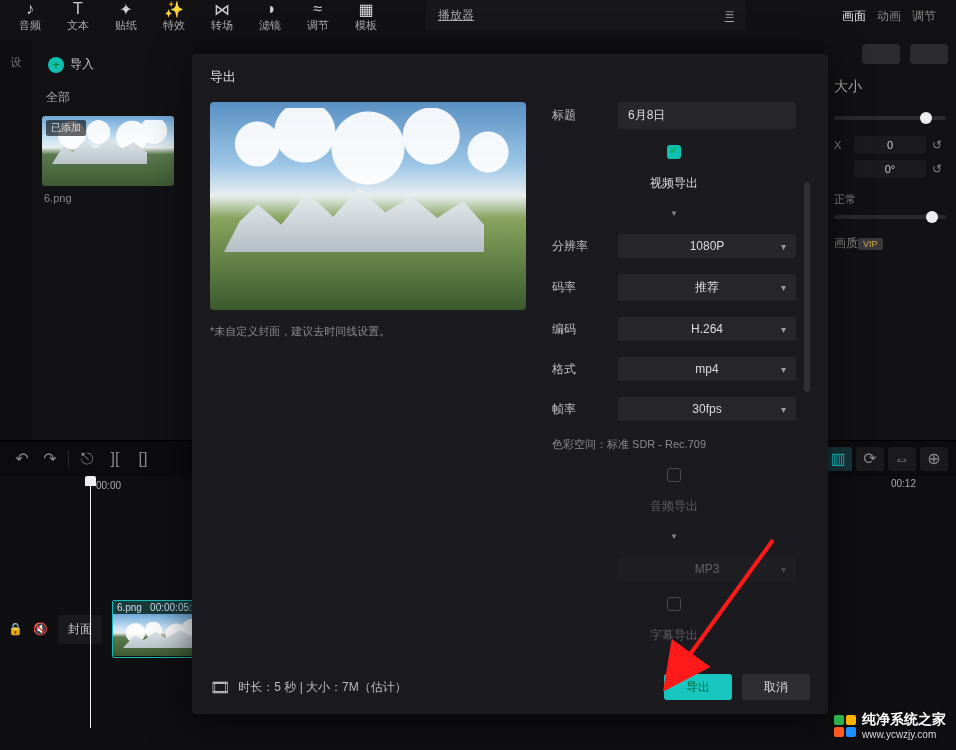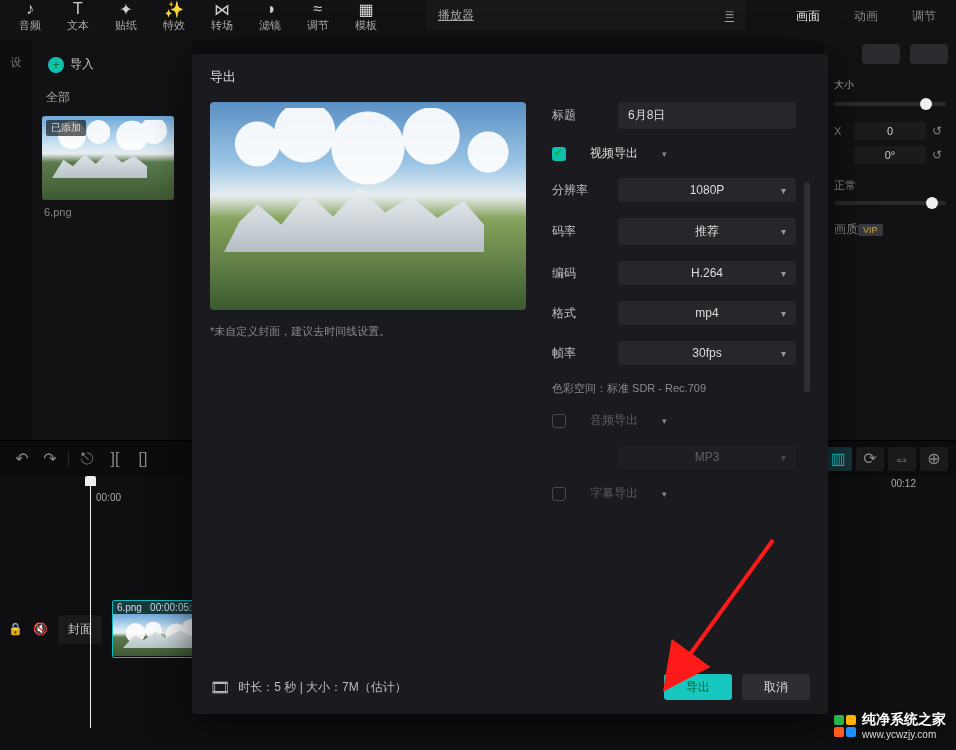--- a/index.html
+++ b/index.html
@@ -4,48 +4,48 @@
 <style>
   * { margin:0; padding:0; box-sizing:border-box; font-family:"Microsoft YaHei", Arial, sans-serif; }
   body { background:#0f0f12; color:#c8c8c8; width:956px; height:750px; overflow:hidden; position:relative; font-size:12px; }
 
   
   .top-toolbar { display:flex; height:40px; align-items:flex-start; padding:0 6px; background:#121214; }
   .top-toolbar .tool { width:48px; color:#aaa; font-size:11px; text-align:center; }
   .top-toolbar .tool .icn { height:18px; display:flex; align-items:center; justify-content:center; color:#cfcfcf; font-size:16px; }
   .top-toolbar .player-tab { margin-left:36px; width:320px; background:#18181b; border-radius:4px 4px 0 0; padding:6px 12px; color:#aaa; display:flex; align-items:center; justify-content:space-between;text-decoration:underline; }
   .burger { font-size:16px; color:#888; }
-  .right-tabs { margin-left:auto; display:flex; gap:34px; padding:8px 14px; }
+  .right-tabs { margin-left:auto; display:flex; gap:11px; padding:8px 14px; }
   .right-tabs span { color:#888; }
   .right-tabs span.active { color:#e8e8e8; }
 
   
   .upper { display:flex; height:400px; }
   .left-col { width:32px; background:#0e0e10; padding-top:6px; }
   .left-col .side-item { width:32px; height:32px; display:flex; align-items:center; justify-content:center; color:#777; font-size:11px; }
   .media-panel { background:#121214; padding:14px 10px; }
   .import-row { display:flex; align-items:center; gap:6px; padding:2px 6px; }
   .plus { width:16px; height:16px; border-radius:50%; background:#0fbfb0; color:#072; display:flex; align-items:center; justify-content:center; font-size:12px; }
   .all-label { margin:14px 0 10px 4px; color:#aaa; }
   .thumb-card { width:132px; }
-  .thumb { width:132px; height:84px; border-radius:3px; background:linear-gradient(#6fa8d8 0%,#cfe5f4 35%,#e8edef 45%,#5b7a4e 55%,#3e5a33 100%); position:relative; overflow:hidden; }
+  .thumb { width:132px; height:70px; border-radius:3px; background:linear-gradient(#6fa8d8 0%,#cfe5f4 35%,#e8edef 45%,#5b7a4e 55%,#3e5a33 100%); position:relative; overflow:hidden; }
   .thumb .mtn { position:absolute; bottom:22px; left:10px; width:95px; height:26px; background:linear-gradient(#dfe7eb,#b9c3c9); clip-path:polygon(0% 100%,12% 30%,22% 55%,34% 10%,46% 45%,60% 0%,74% 40%,86% 15%,100% 55%,100% 100%); }
   .thumb .clouds { position:absolute; top:4px; left:6px; right:6px; height:30px;
       background:radial-gradient(circle at 20% 50%,#fff 14%,transparent 15%),
                  radial-gradient(circle at 42% 40%,#fff 16%,transparent 17%),
                  radial-gradient(circle at 70% 55%,#fff 18%,transparent 19%),
                  radial-gradient(circle at 88% 35%,#fff 12%,transparent 13%); opacity:.9; }
   .badge { position:absolute; top:4px; left:4px; background:rgba(0,0,0,.6); color:#ddd; font-size:10px; padding:1px 5px; border-radius:2px; }
   .thumb-label { color:#888; font-size:11px; margin-top:6px; padding-left:2px; }
 
   
   .prop-panel { margin-left:auto; width:132px; background:#121214; padding:20px 10px 10px; position:relative; }
   .prop-panel .pill { position:absolute; top:4px; right:8px; width:38px; height:20px; border-radius:4px; background:#2b2b30; }
   .prop-panel .pill.left { right:56px; }
-  .prop-label-row { margin:18px 0 10px; color:#aaa; font-size:10px; }
+  .prop-label-row { margin:18px 0 20px; color:#aaa; font-size:14px; }
   .slider { height:4px; background:#2a2a2e; border-radius:2px; position:relative; margin:8px 0 16px; }
   .slider .knob { position:absolute; right:14px; top:-4px; width:12px; height:12px; border-radius:50%; background:#eee; }
   .xy-row { display:flex; align-items:center; gap:6px; margin:6px 0;}
   .xy-row .lab{ width:14px; color:#888; font-size:11px;}
   .xy-row .val{ flex:1; background:#1b1b1d; border-radius:3px; text-align:center; padding:3px 0; color:#ccc; font-size:11px;}
   .xy-row .reset{ width:14px; color:#888;}
   .prop-text { color:#888; font-size:11px; margin:14px 0 4px;}
   .vip-row { display:flex; align-items:center; gap:0; margin-top:12px; color:#888;}
   .vip-badge { background:#3a3a3e; color:#c9a74a; font-size:9px; padding:1px 5px; border-radius:2px; }
 
@@ -53,21 +53,21 @@
   .tl-toolbar { height:36px; background:#0c0c0e; border-top:1px solid #000; display:flex; align-items:center; padding:0 8px; }
   .tl-toolbar .tbtn { width:28px; height:24px; display:flex; align-items:center; justify-content:center; color:#888; font-size:16px; }
   .tl-toolbar .sep { width:1px; height:16px; background:#2a2a2e; margin:0 4px;}
   .right-tbtns { margin-left:auto; display:flex; gap:4px;}
   .right-tbtns .tbtn.active{ background:#18343a; border-radius:3px; color:#1cc;}
   .right-tbtns .tbtn{ background:#1a1a1c; border-radius:3px;}
 
   .ruler { height:34px; background:#0f0f12; position:relative; }
   .playhead { position:absolute; left:90px; top:2px; width:1px; height:250px; background:#eee; }
   .playhead:before{content:"";position:absolute;left:-5px;top:-2px;width:11px;height:10px;background:#eee;border-radius:2px 2px 0 0;}
-  .tick-start { position:absolute; left:96px; top:16px; font-size:10px; color:#aaa;}
+  .tick-start { position:absolute; left:96px; top:4px; font-size:10px; color:#aaa;}
   .tick-end   { position:absolute; right:40px; top:2px; font-size:10px; color:#aaa;}
 
   .tracks { background:#0f0f12; height:240px; padding-top:90px;}
   .clip-row { display:flex; align-items:center; gap:10px; padding-left:8px;}
   .track-icons { display:flex; gap:10px; color:#888;}
   .cover-label { background:#1a1a1d; padding:6px 10px; border-radius:3px; color:#ccc;}
   .clip { width:96px; height:58px; border:1px solid #1bb; border-radius:2px; overflow:hidden; position:relative;}
   .clip .hdr { background:#1a3a3a; color:#cde; font-size:10px; padding:1px 4px; display:flex; justify-content:space-between;}
   .clip .thumb { width:100%; height:42px; border-radius:0;}
 
@@ -92,21 +92,21 @@
   .preview-tip { color:#8a8a8d; font-size:11px; margin-top:14px;}
   .form-col { flex:1; position:relative; padding-right:14px;}
   .form-scroll { position:absolute; right:0; top:80px; bottom:30px; width:6px;}
   .form-scroll .bar{ width:6px; height:210px; background:#2f2f34; border-radius:3px;}
   .frow { display:flex; align-items:center; margin-bottom:16px;}
   .frow .fl { width:66px; color:#bfbfc2; font-size:12px;}
   .frow .fi { flex:1; max-width:180px; background:#27272b; border-radius:3px; padding:5px 10px; color:#ddd; font-size:12px; display:flex; align-items:center; justify-content:space-between;}
   .frow .fi.center { justify-content:center; position:relative; }
   .frow .fi.center .chev { position:absolute; right:10px; color:#999; font-size:10px;}
   .folder-btn { width:30px; height:26px; background:#27272b; border-radius:3px; margin-left:8px; display:flex; align-items:center; justify-content:center; color:#ccc;}
-  .section-head { display:flex; align-items:center; gap:24px; margin:12px 0 16px; color:#ddd; font-size:12px;}
+  .section-head { display:flex; align-items:center; gap:16px; margin:12px 0 16px; color:#ddd; font-size:12px;flex-direction:column;}
   .section-head.disabled { color:#5e5e62;}
   .section-head .tri { color:#888; font-size:9px;}
   .chk { width:14px; height:14px; border-radius:3px; background:#0fbfb0; position:relative;}
   .chk:after{content:"✓";position:absolute;left:2px;top:-1px;font-size:11px;color:#0a0;}
   .chk.off { background:transparent; border:1.5px solid #4a4a4e;}
   .chk.off:after{content:"";}
   .colorspace { color:#8a8a8d; font-size:11px; margin:8px 0 16px;}
   .modal-footer { position:absolute; left:18px; right:18px; bottom:14px; display:flex; align-items:center;}
   .footer-info { display:flex; align-items:center; gap:8px; color:#bcbcbe; font-size:12px;}
   .footer-info .film{ font-size:16px; color:#ccc;}

